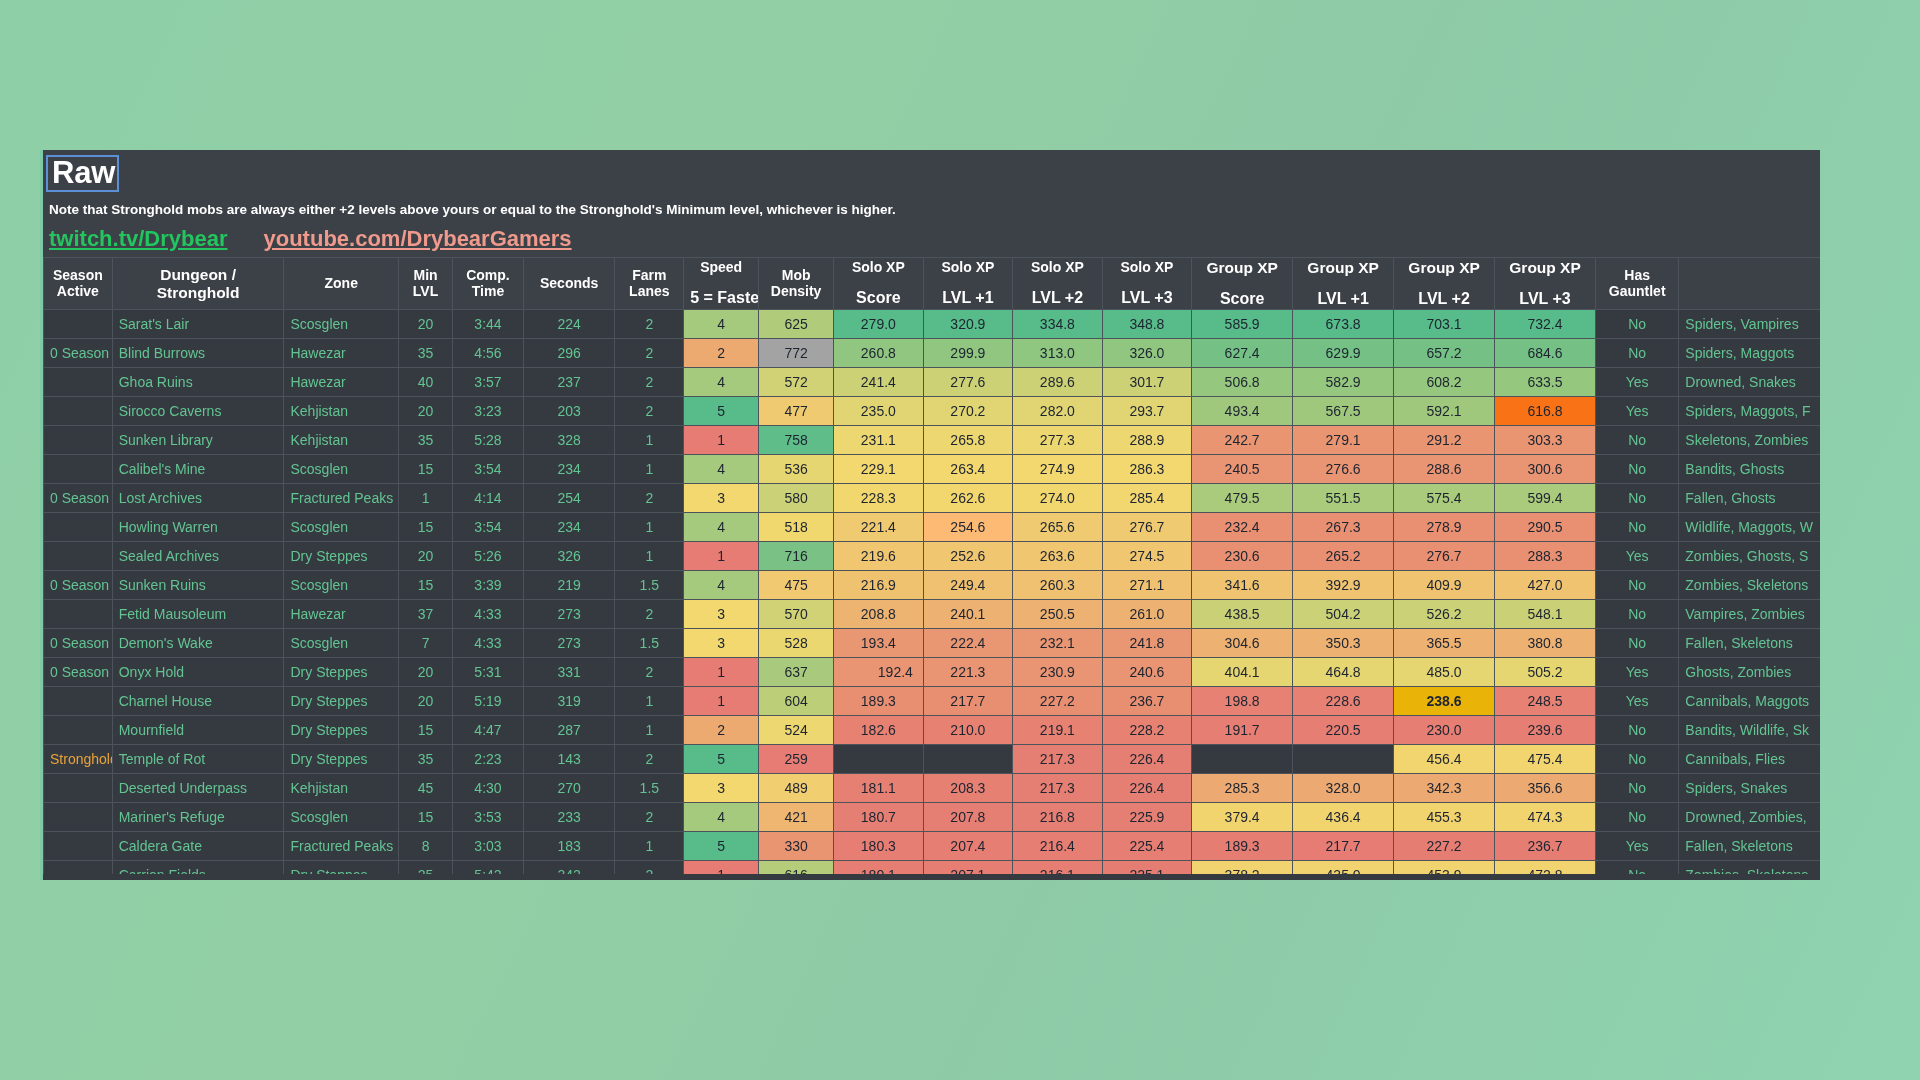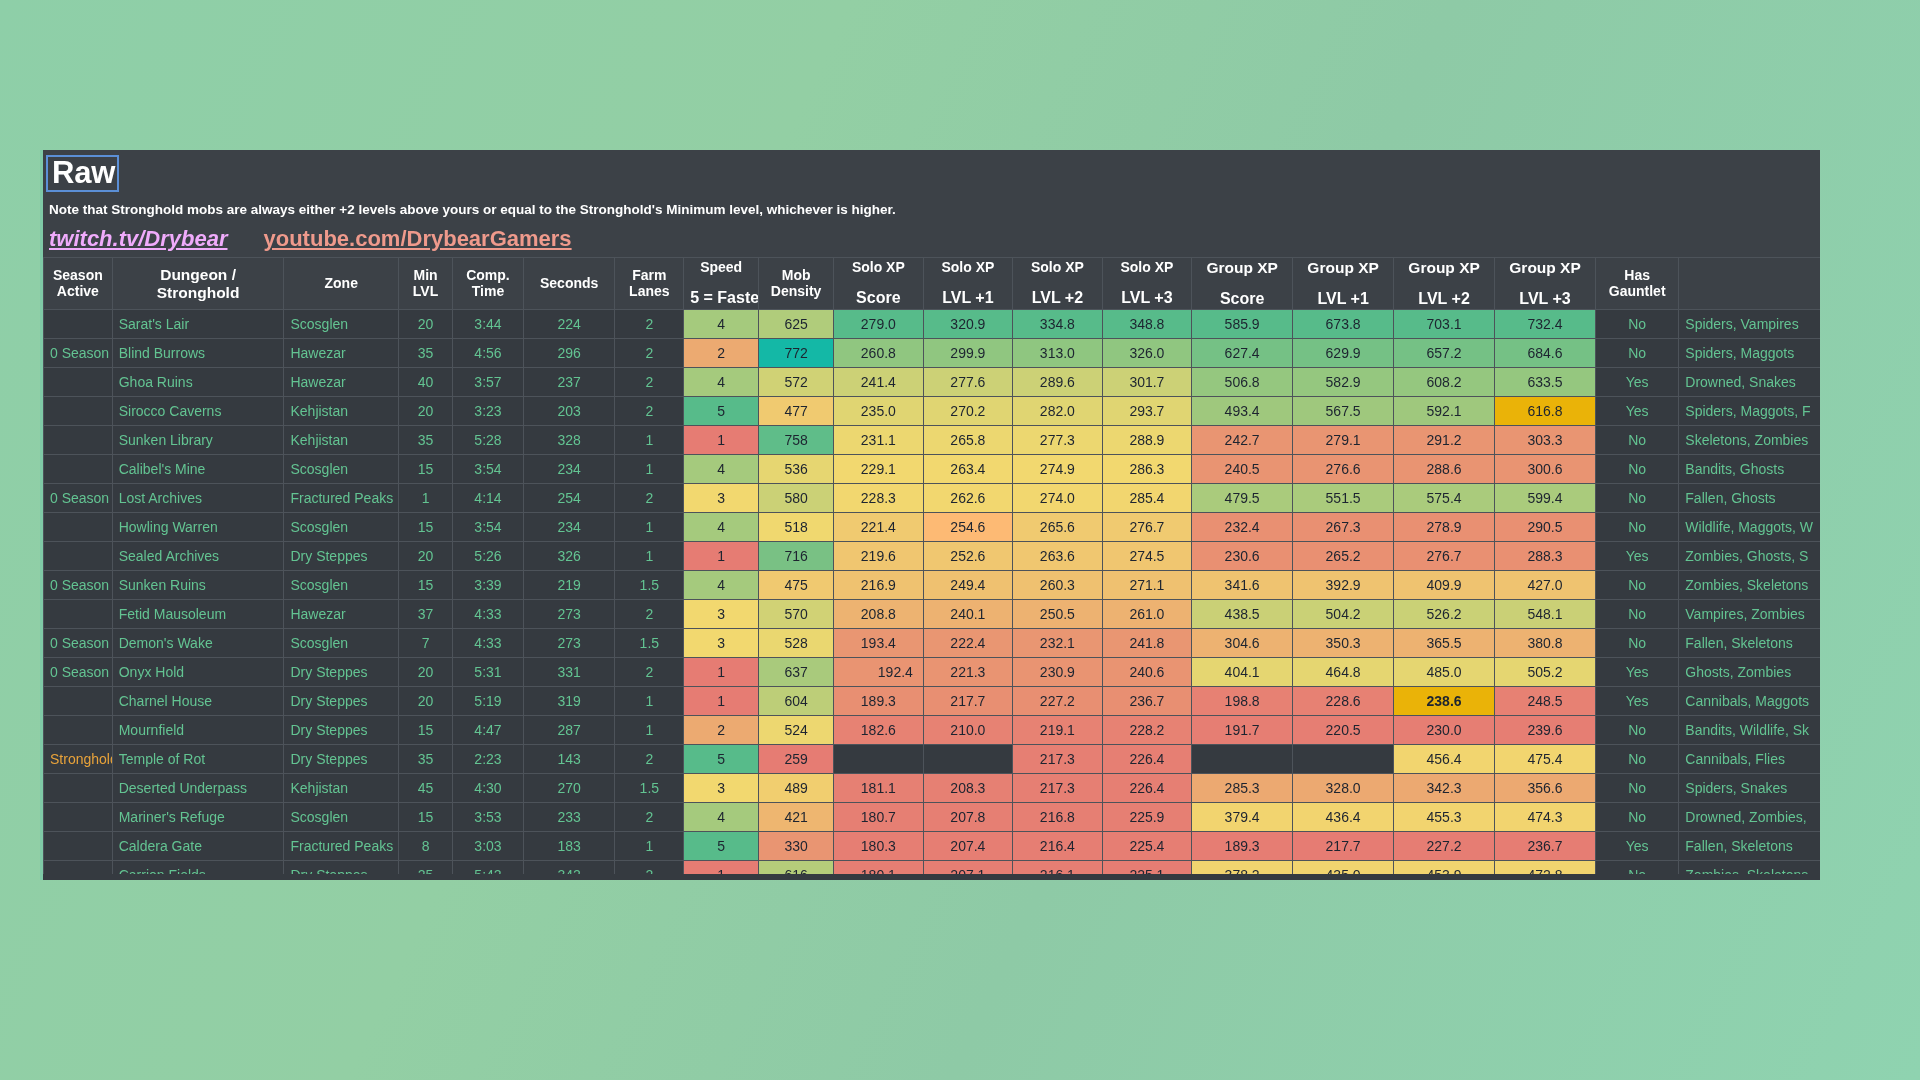--- a/index.html
+++ b/index.html
@@ -63,21 +63,21 @@
     gap: 36px;
     background: #3c4147;
   }
   .link {
     font-size: 22px;
     font-weight: bold;
     text-decoration: underline;
     white-space: nowrap;
     cursor: pointer;
   }
-  .link-twitch  { color: #f0abfc; font-style: italic; }
+  .link-twitch  { color: #22c55e; }
   .link-youtube { color: #ef9a8c; }
 
   
   table.grid {
     border-collapse: collapse;
     table-layout: fixed;
     width: 1980px;
   }
   table.grid th, table.grid td {
     border: 1px solid #4d535a;
@@ -238,21 +238,21 @@
           </tr>
           <tr>
             <td class="season" style="background: rgb(53, 58, 64);">0 Season</td>
             <td class="txt">Blind Burrows</td>
             <td class="txt">Hawezar</td>
             <td class="ctr">35</td>
             <td class="ctr">4:56</td>
             <td class="ctr">296</td>
             <td class="ctr">2</td>
             <td class="num" style="background: rgb(236, 170, 113);">2</td>
-            <td class="num" style="background: #14b8a6;">772</td>
+            <td class="num" style="background: #a3a3a3;">772</td>
             <td class="num" style="background: rgb(144, 198, 128);">260.8</td>
             <td class="num" style="background: rgb(144, 198, 128);">299.9</td>
             <td class="num" style="background: rgb(143, 198, 128);">313.0</td>
             <td class="num" style="background: rgb(144, 198, 128);">326.0</td>
             <td class="num" style="background: rgb(117, 193, 133);">627.4</td>
             <td class="num" style="background: rgb(117, 193, 133);">629.9</td>
             <td class="num" style="background: rgb(117, 193, 133);">657.2</td>
             <td class="num" style="background: rgb(117, 193, 133);">684.6</td>
             <td class="gaunt">No</td>
             <td class="mobs">Spiders, Maggots</td>
@@ -288,21 +288,21 @@
             <td class="ctr">2</td>
             <td class="num" style="background: rgb(87, 187, 138);">5</td>
             <td class="num" style="background: rgb(240, 202, 112);">477</td>
             <td class="num" style="background: rgb(224, 213, 114);">235.0</td>
             <td class="num" style="background: rgb(224, 213, 114);">270.2</td>
             <td class="num" style="background: rgb(224, 213, 114);">282.0</td>
             <td class="num" style="background: rgb(224, 213, 114);">293.7</td>
             <td class="num" style="background: rgb(159, 200, 125);">493.4</td>
             <td class="num" style="background: rgb(159, 200, 125);">567.5</td>
             <td class="num" style="background: rgb(159, 200, 125);">592.1</td>
-            <td class="num" style="background: #eab308;">616.8</td>
+            <td class="num" style="background: #f97316;">616.8</td>
             <td class="gaunt">Yes</td>
             <td class="mobs">Spiders, Maggots, F</td>
           </tr>
           <tr>
             <td class="season" style="background: rgb(53, 58, 64);"></td>
             <td class="txt">Sunken Library</td>
             <td class="txt">Kehjistan</td>
             <td class="ctr">35</td>
             <td class="ctr">5:28</td>
             <td class="ctr">328</td>

